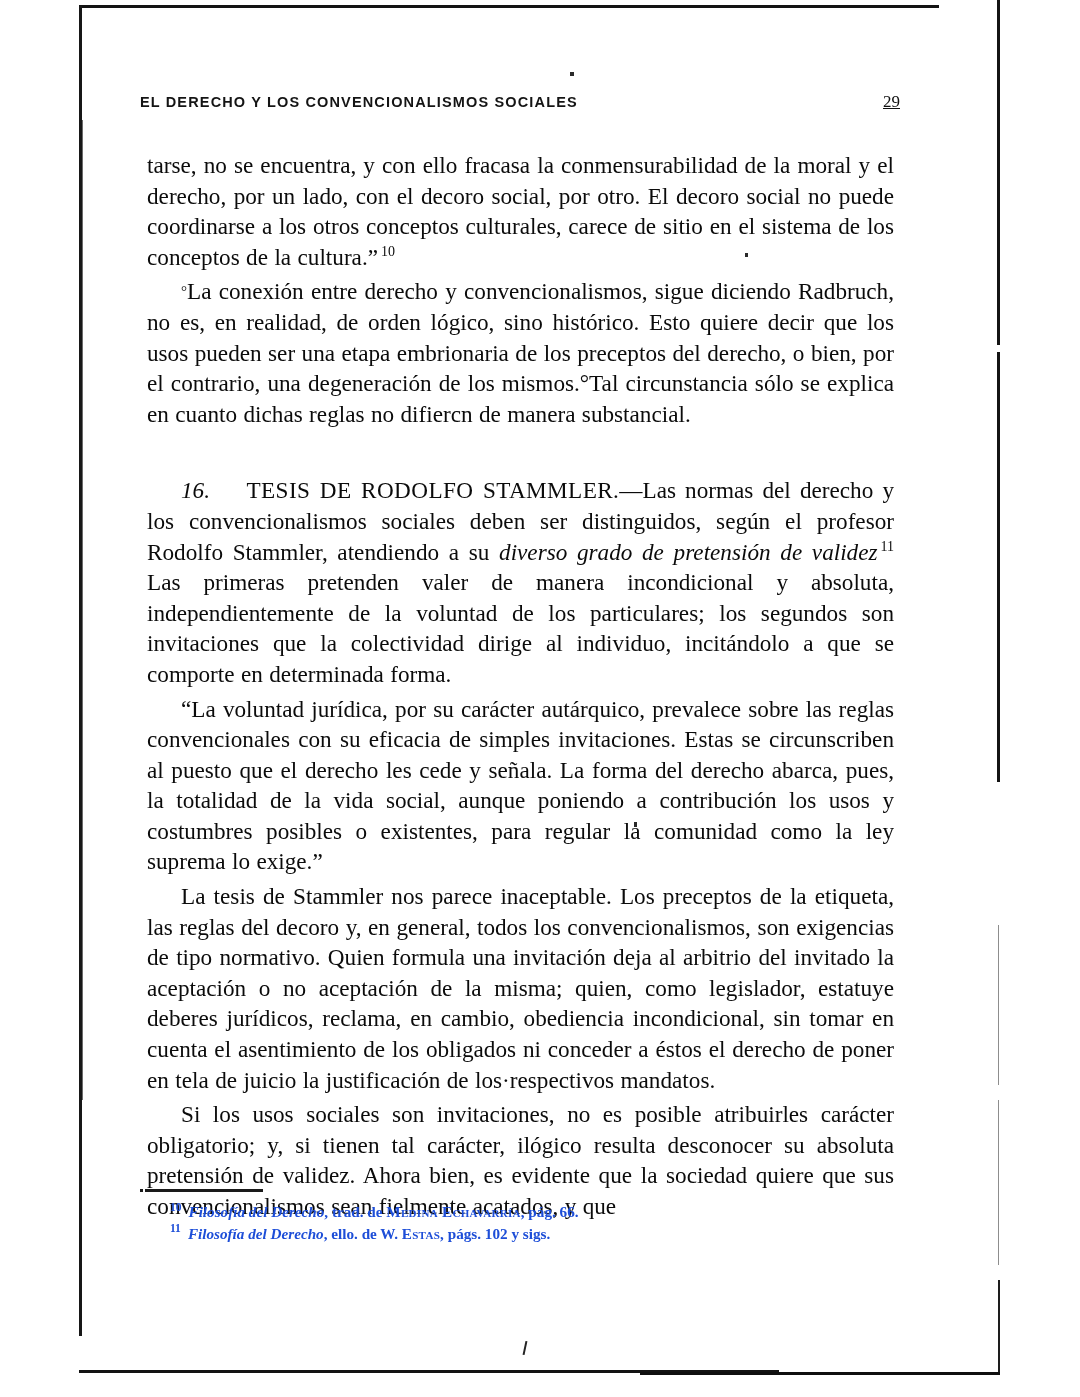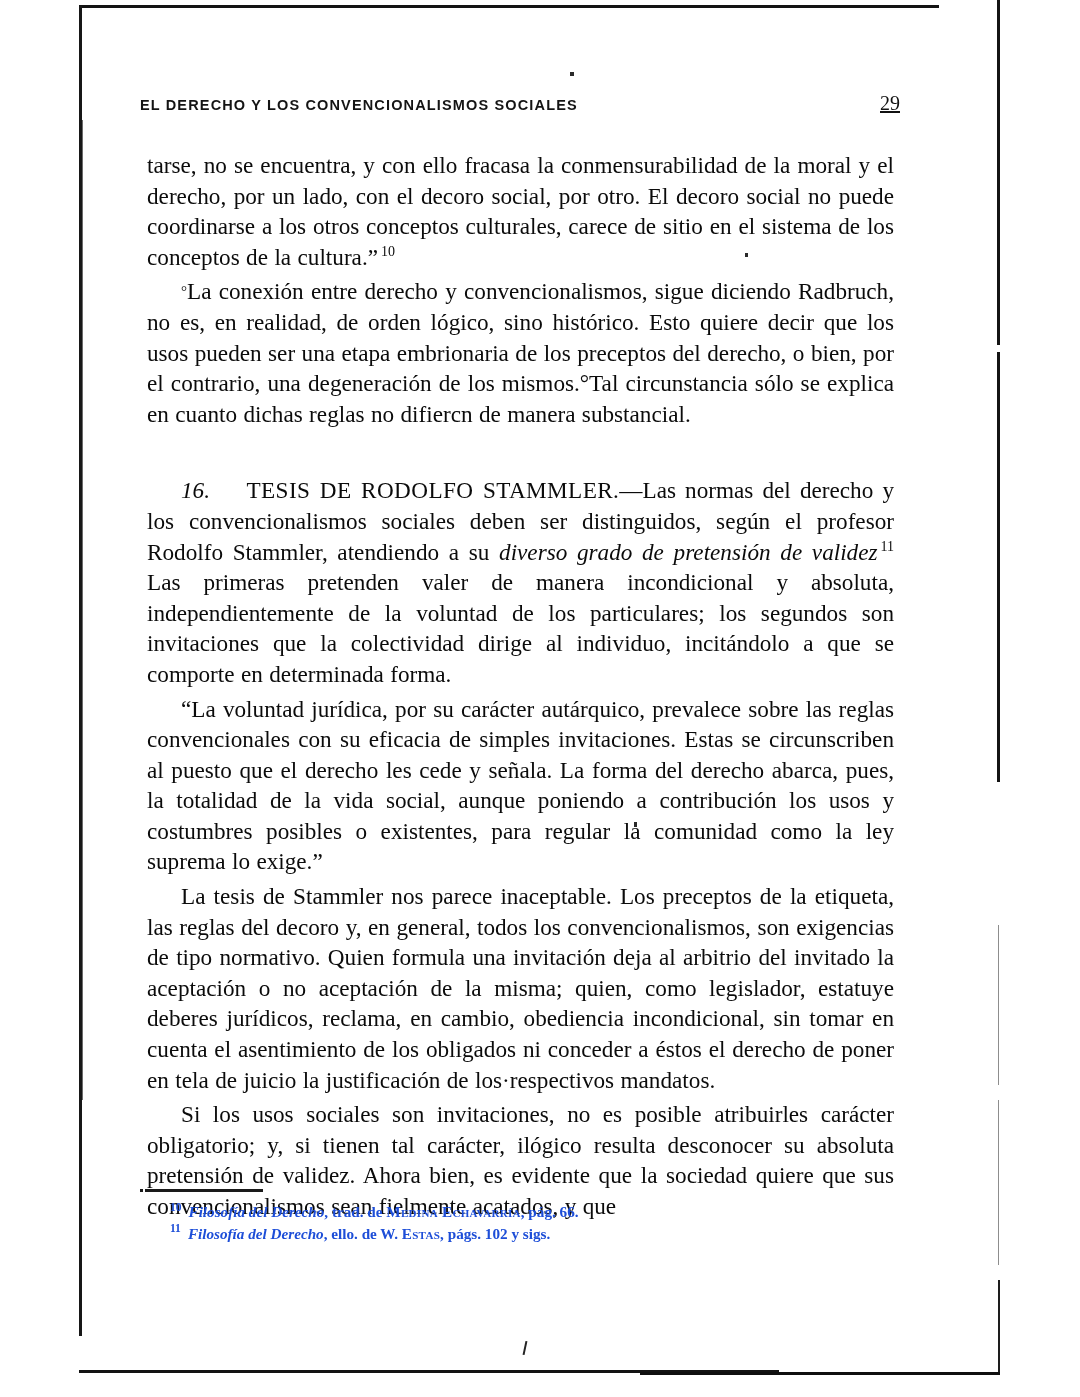--- a/index.html
+++ b/index.html
@@ -126,21 +126,21 @@
   .rh-title {
     font-family: "Liberation Sans", sans-serif;
     font-weight: 700;
     font-size: 14.5px;
     letter-spacing: 1.15px;
     color: #141414;
     white-space: nowrap;
   }
   .rh-page {
     font-family: "Liberation Serif", serif;
-    font-size: 20px;
+    font-size: 17px;
     font-weight: 400;
     color: #111;
     text-decoration: underline;
   }
 
   
   .body-block {
     position: absolute;
     left: 143px;
     top: 146px;

